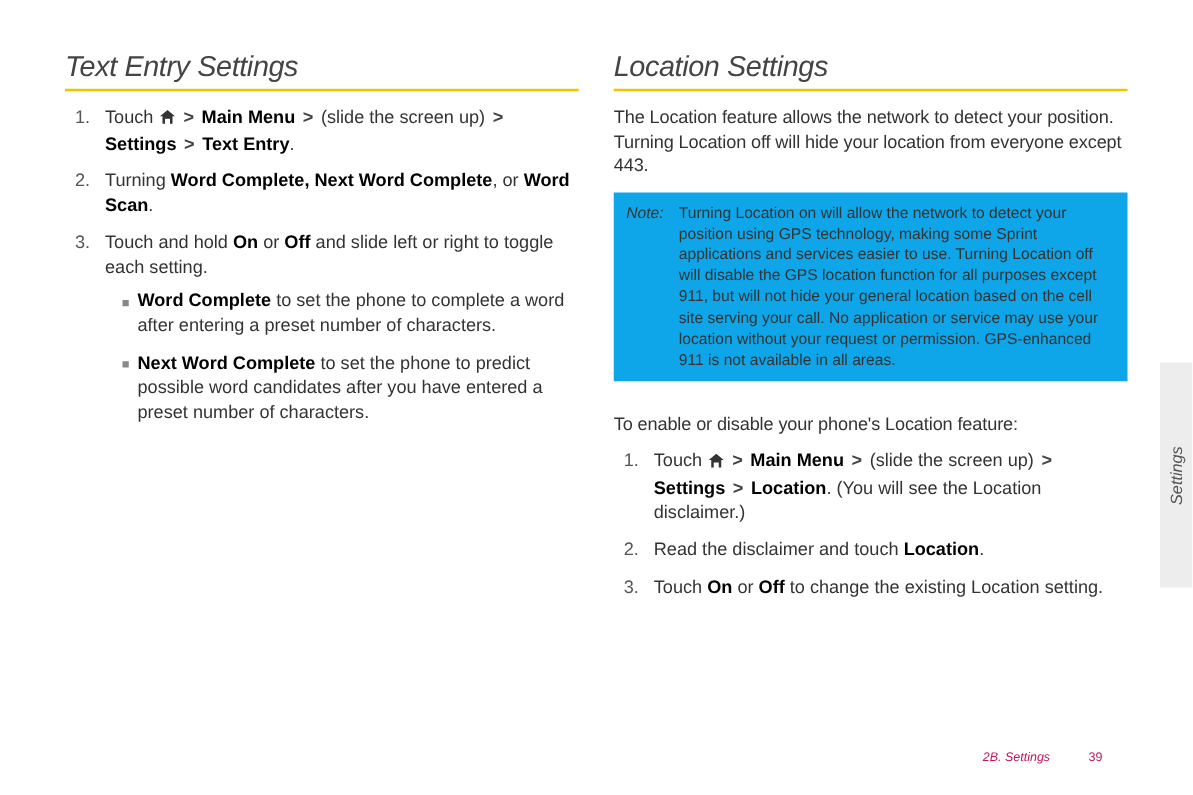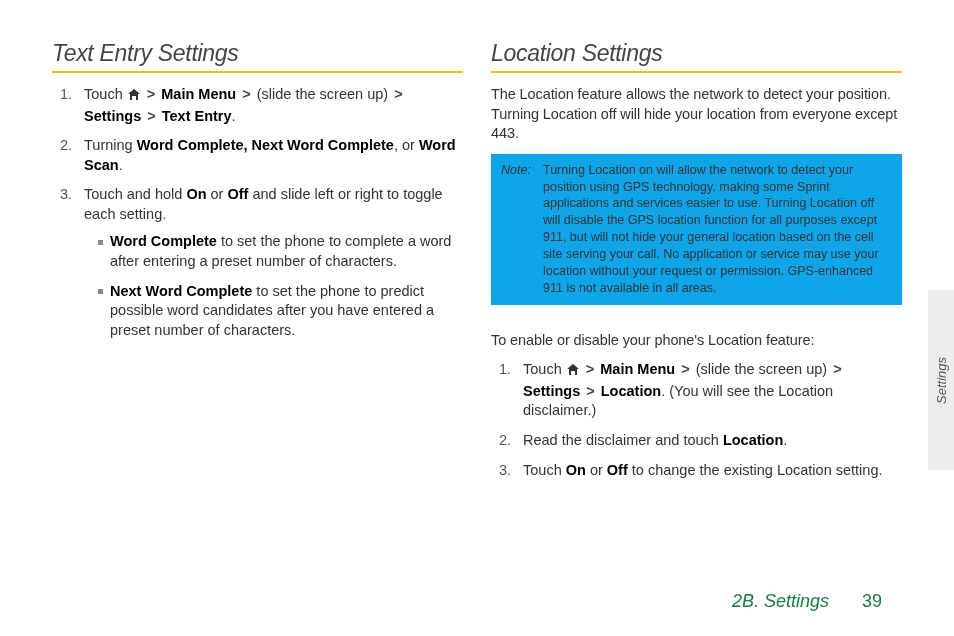--- a/index.html
+++ b/index.html
@@ -116,22 +116,22 @@
       font-style: italic;
       font-size: 13px;
       color: #555;
       white-space: nowrap;
     }
     .footer {
       position: absolute;
       bottom: 24px;
       right: 72px;
       font-style: italic;
-      font-size: 18px;
-      color: #15803d;
+      font-size: 10px;
+      color: #be185d;
     }
     .footer .pagenum {
       font-style: normal;
       margin-left: 28px;
     }
   </style>
 </head>
 <body>
 
 <div class="columns">

